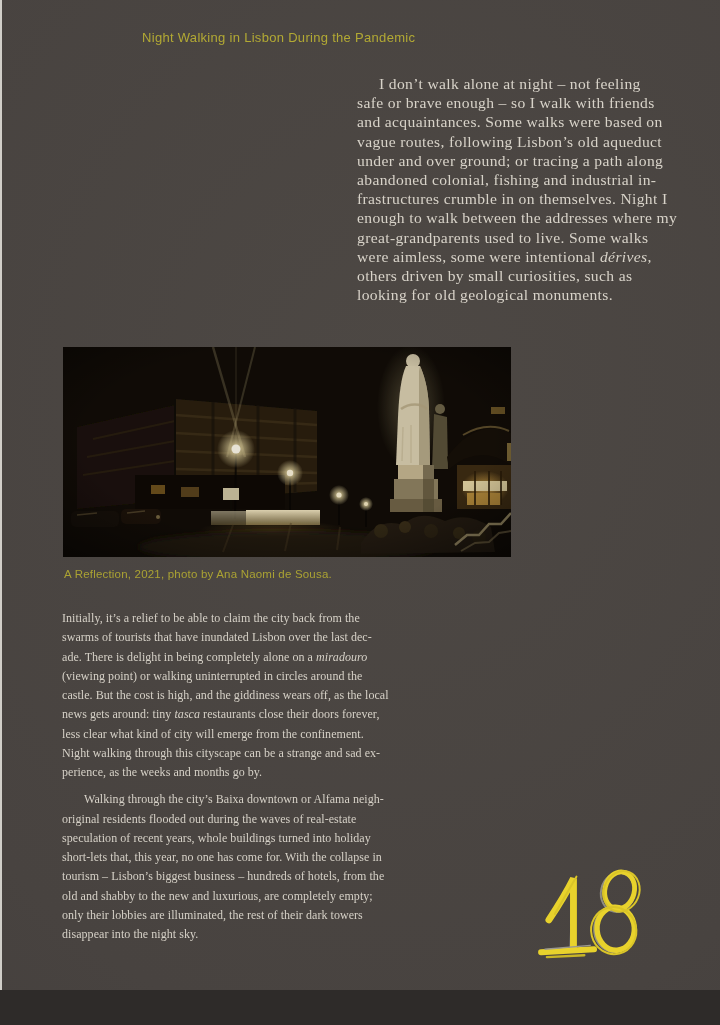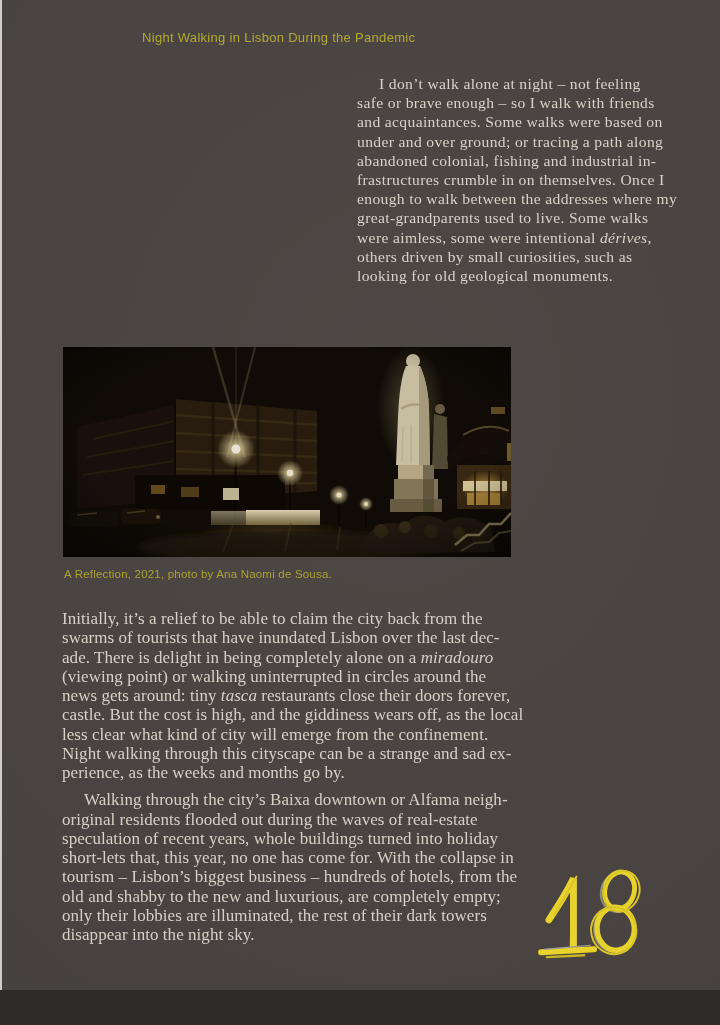--- a/index.html
+++ b/index.html
@@ -36,43 +36,44 @@
   }
   .photo-wrap svg{display:block;}
   .caption{
     position:absolute;left:64px;top:568px;
     font-family:"Liberation Sans", sans-serif;
     font-size:11.5px;letter-spacing:.2px;
     color:#aaa233;
   }
   .body-col{
     position:absolute;left:62px;top:609px;width:460px;
-    font-size:17px;line-height:19.25px;letter-spacing:.05px;
+    font-size:12px;line-height:19.25px;letter-spacing:.05px;
     color:#d6d1c7;
   }
   .body-col .para2{margin-top:8px;}
   .pagenum{
     position:absolute;left:536px;top:857px;width:125px;height:108px;
   }
 </style>
 </head>
 <body>
 
 <div class="page">
   <div class="edge-left"></div>
 
   <div class="running-head">Night Walking in Lisbon During the Pandemic</div>
 
   <div class="intro">
       <div class="tline indent"><span>I don’t walk alone at night – not feeling</span></div>
       <div class="tline"><span>safe or brave enough – so I walk with friends</span></div>
       <div class="tline"><span>and acquaintances. Some walks were based on</span></div>
+      <div class="tline"><span>vague routes, following Lisbon’s old aqueduct</span></div>
       <div class="tline"><span>under and over ground; or tracing a path along</span></div>
       <div class="tline"><span>abandoned colonial, fishing and industrial in-</span></div>
-      <div class="tline"><span>frastructures crumble in on themselves. Once I</span></div>
+      <div class="tline"><span>frastructures crumble in on themselves. Night I</span></div>
       <div class="tline"><span>enough to walk between the addresses where my</span></div>
       <div class="tline"><span>great-grandparents used to live. Some walks</span></div>
       <div class="tline"><span>were aimless, some were intentional </span><span class="it">dérives</span><span>,</span></div>
       <div class="tline"><span>others driven by small curiosities, such as</span></div>
       <div class="tline"><span>looking for old geological monuments.</span></div>
     </div>
 
   <figure class="photo-wrap">
     <svg viewBox="0 0 448 210" width="448" height="210" xmlns="http://www.w3.org/2000/svg">
       <defs>
@@ -191,22 +192,22 @@
   </figure>
 
   <div class="caption">A Reflection, 2021, photo by Ana Naomi de Sousa.</div>
 
   <div class="body-col">
     <div class="para1">
         <div class="tline"><span>Initially, it’s a relief to be able to claim the city back from the</span></div>
         <div class="tline"><span>swarms of tourists that have inundated Lisbon over the last dec-</span></div>
         <div class="tline"><span>ade. There is delight in being completely alone on a </span><span class="it">miradouro</span></div>
         <div class="tline"><span>(viewing point) or walking uninterrupted in circles around the</span></div>
+        <div class="tline"><span>castle. But the cost is high, and the giddiness wears off, as the local</span></div>
         <div class="tline"><span>news gets around: tiny </span><span class="it">tasca</span><span> restaurants close their doors forever,</span></div>
-        <div class="tline"><span>castle. But the cost is high, and the giddiness wears off, as the local</span></div>
         <div class="tline"><span>less clear what kind of city will emerge from the confinement.</span></div>
         <div class="tline"><span>Night walking through this cityscape can be a strange and sad ex-</span></div>
         <div class="tline"><span>perience, as the weeks and months go by.</span></div>
       </div>
     <div class="para2">
         <div class="tline indent"><span>Walking through the city’s Baixa downtown or Alfama neigh-</span></div>
         <div class="tline"><span>original residents flooded out during the waves of real-estate</span></div>
         <div class="tline"><span>speculation of recent years, whole buildings turned into holiday</span></div>
         <div class="tline"><span>short-lets that, this year, no one has come for. With the collapse in</span></div>
         <div class="tline"><span>tourism – Lisbon’s biggest business – hundreds of hotels, from the</span></div>

